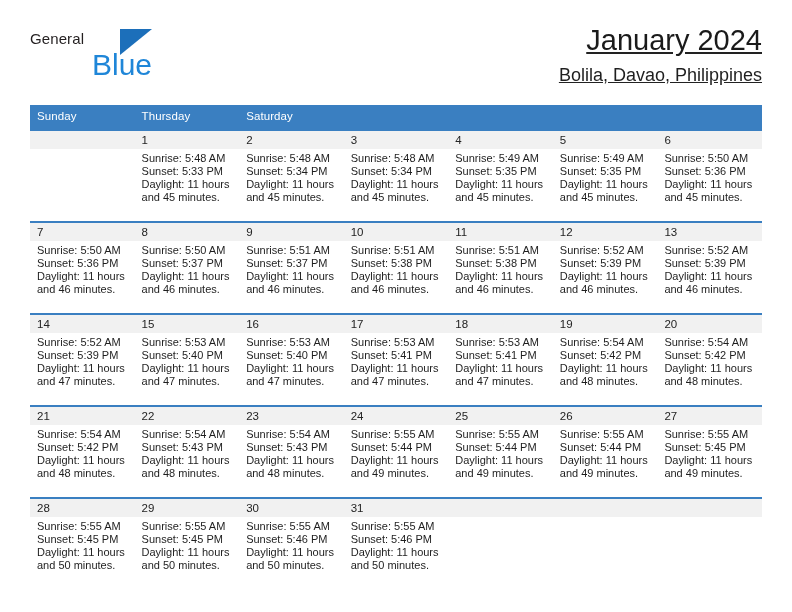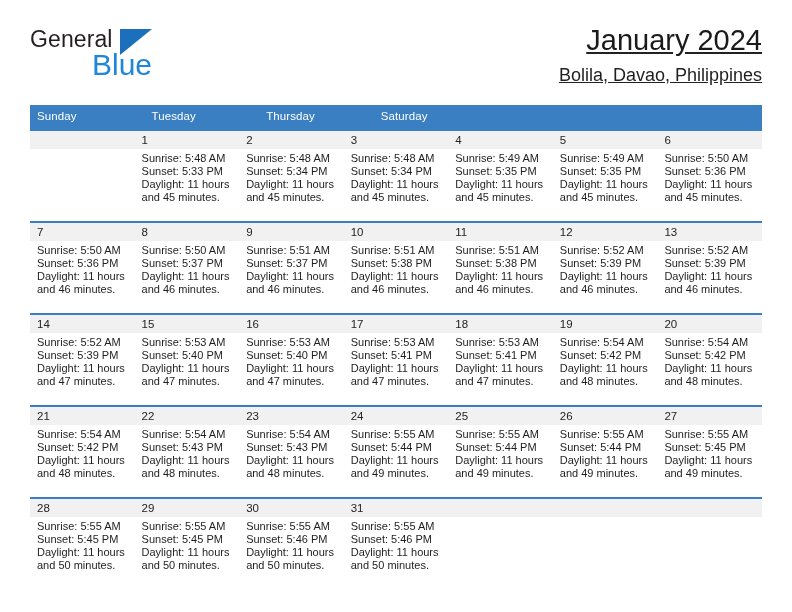--- a/index.html
+++ b/index.html
@@ -38,21 +38,21 @@
   }
   .brand-top {
     position: relative;
     height: 28px;
     display: block;
   }
   .brand-general {
     position: absolute;
     left: 0;
     top: 0;
-    font-size: 23px;
+    font-size: 15px;
     letter-spacing: .1px;
     color: #231f20;
     line-height: 26px;
   }
   .brand-triangle {
     position: absolute;
     left: 90px;
     top: 3px;
     width: 0;
     height: 0;
@@ -95,21 +95,20 @@
   .calendar {
     position: absolute;
     left: 30px;
     top: 105px;
     width: 732px;
   }
   .weekday-row {
     display: flex;
     width: 732px;
     background: #3a7fc1;
-    gap: 10px;
   }
   .weekday {
     flex: 0 0 104.571px;
     width: 104.571px;
     box-sizing: border-box;
     padding: 4px 0 5px 7px;
     color: #ffffff;
     font-size: 11.5px;
     line-height: 15px;
     letter-spacing: .1px;
@@ -175,21 +174,20 @@
       <h1 class="cal-title">January 2024</h1>
       <div class="cal-subtitle">Bolila, Davao, Philippines</div>
     </div>
 
   </div>
 
   <div class="calendar">
 
     <div class="weekday-row">
       <div class="weekday">Sunday</div>
-      <div class="weekday">Tuesday</div>
       <div class="weekday">Thursday</div>
       <div class="weekday">Saturday</div>
     </div>
 
     <div id="weeks-container">
         <div class="week-row">
           <div class="day-cell empty">
             <div class="date-band"></div>
           </div>
           <div class="day-cell">

